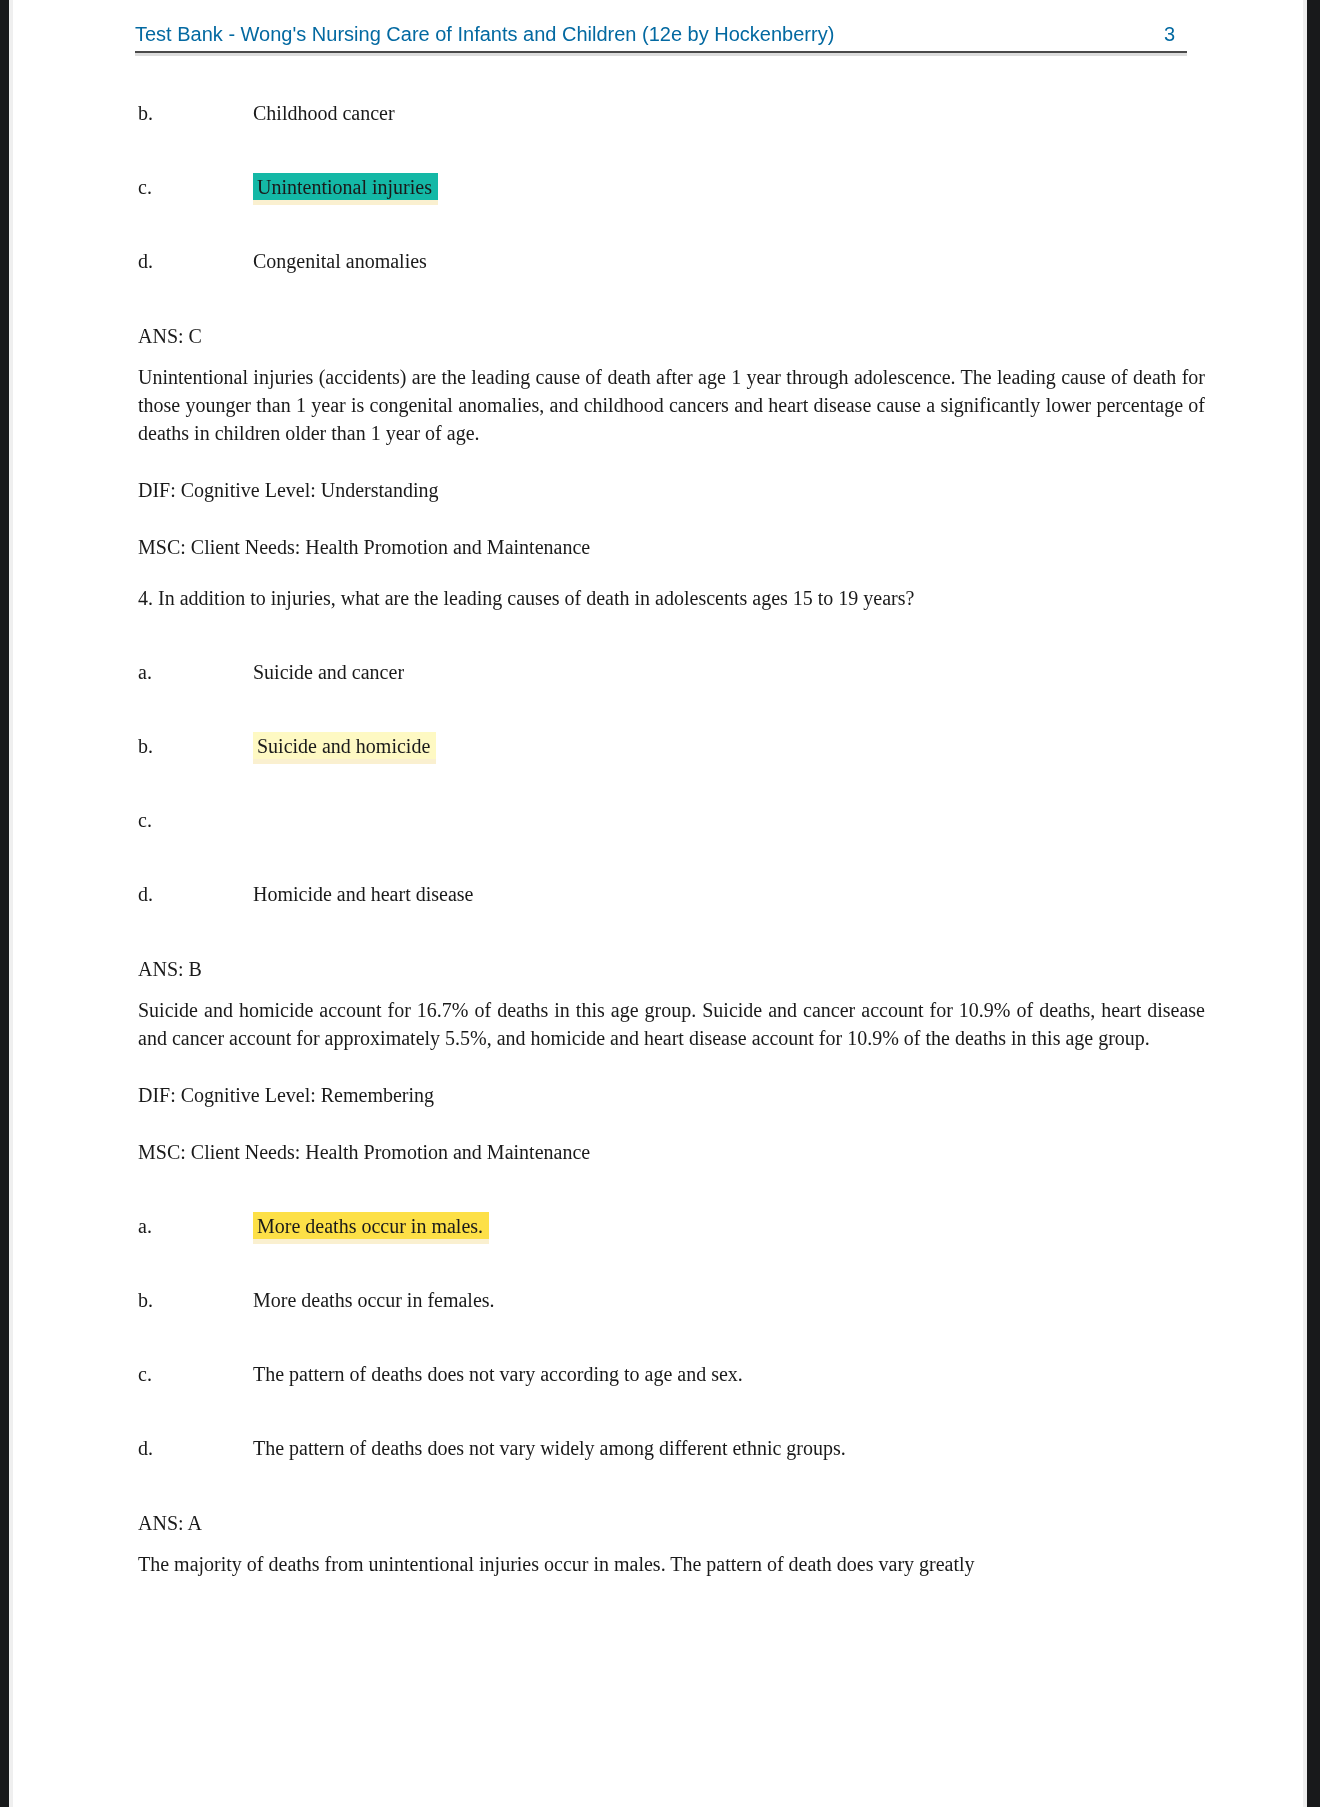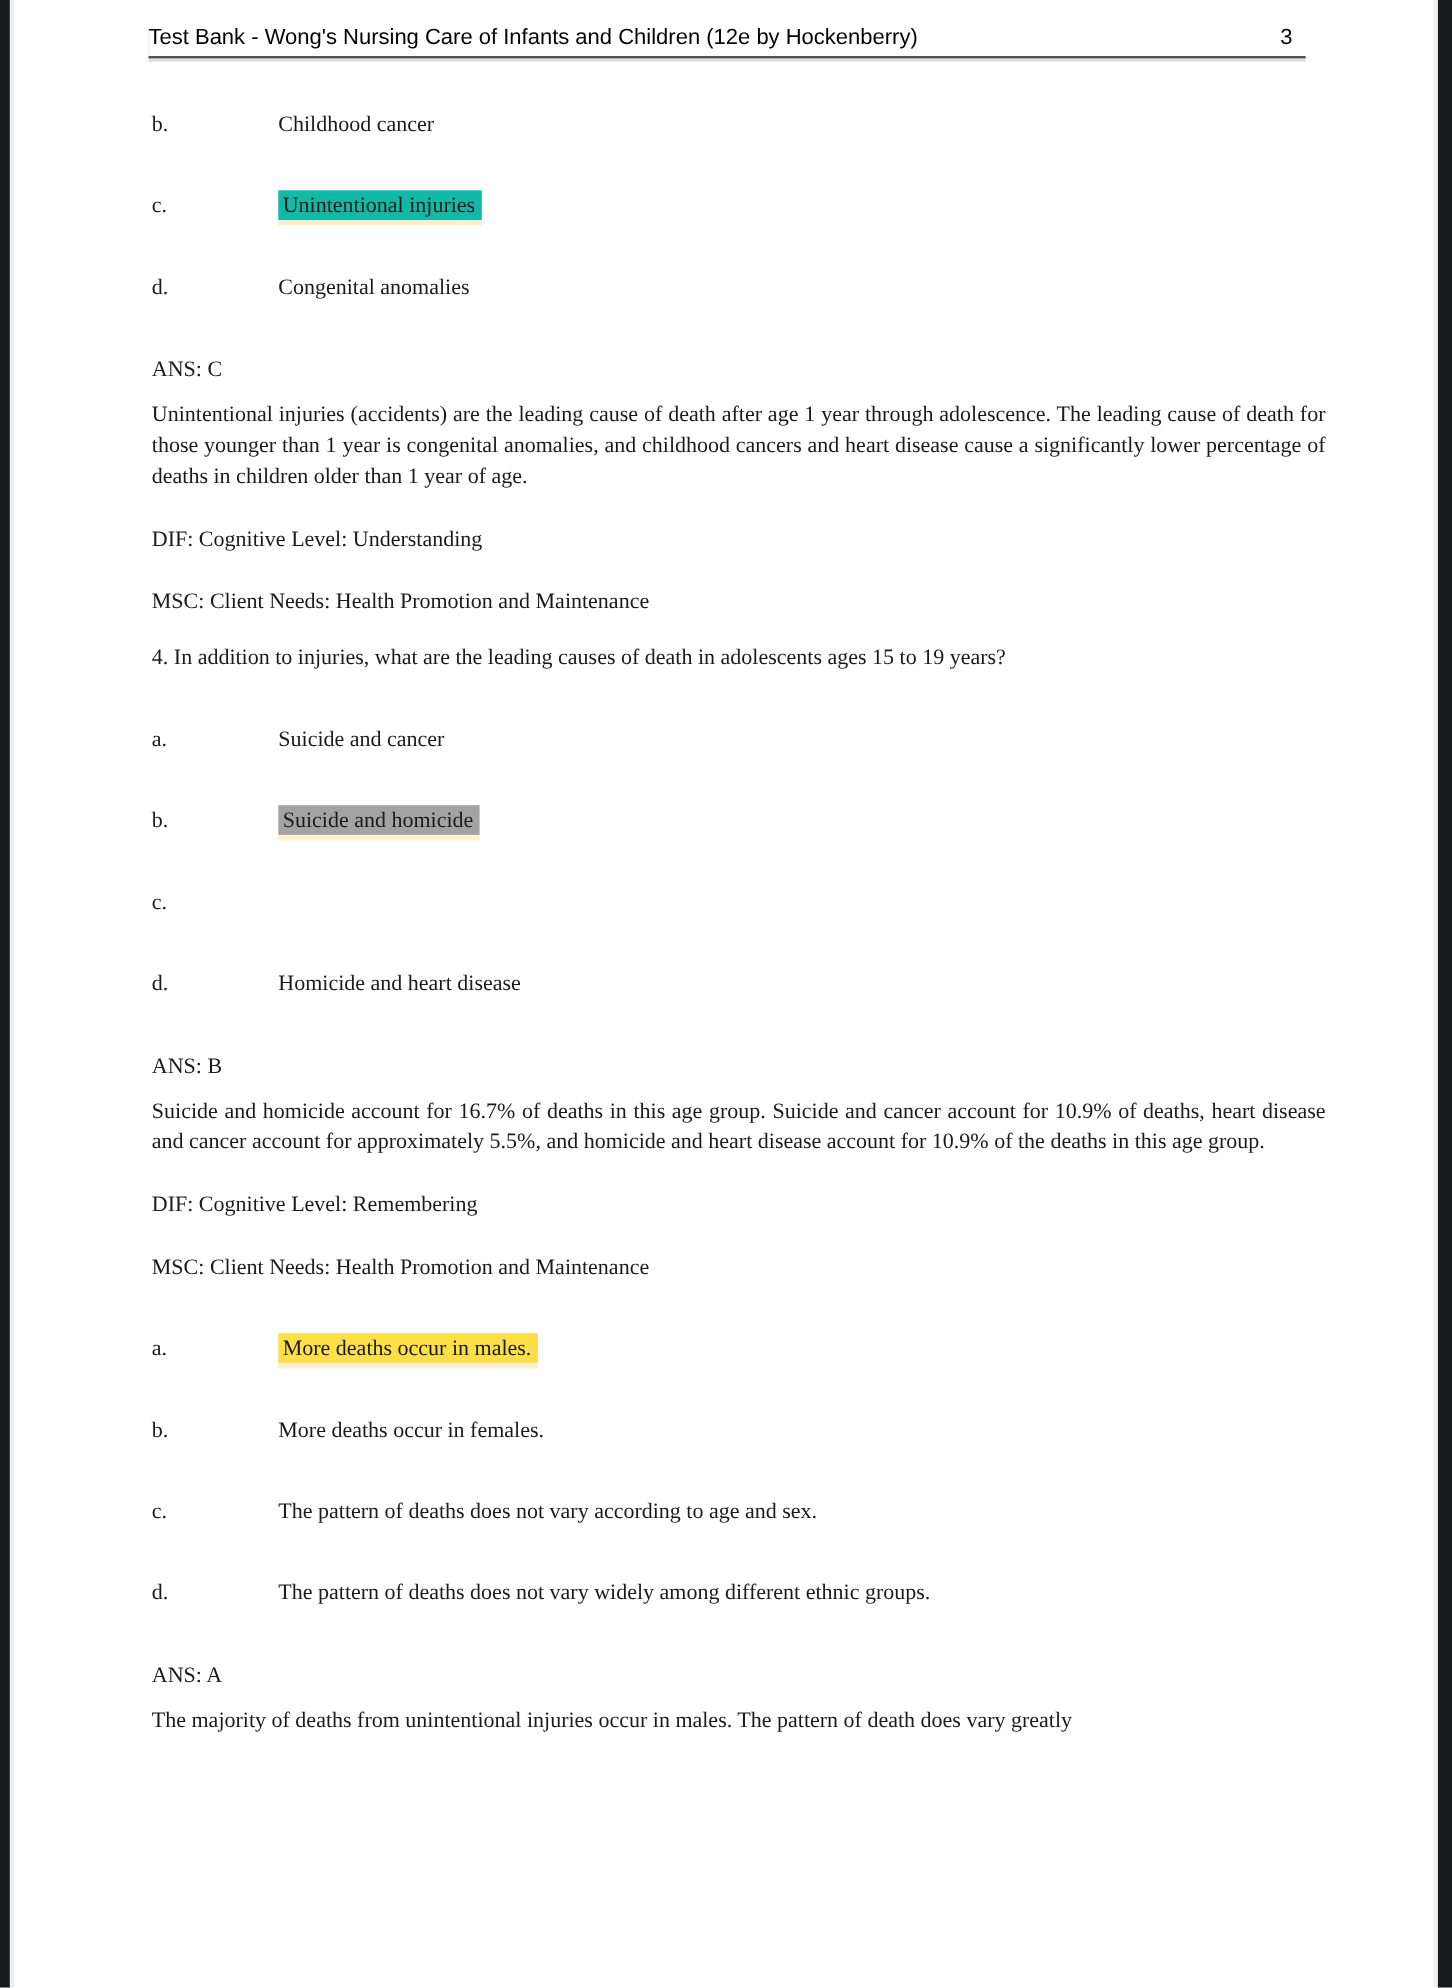--- a/index.html
+++ b/index.html
@@ -13,21 +13,21 @@
   .edge-shadow-left { position:absolute; left:9px; top:0; width:4px; height:1807px; background:#efefef; }
   .edge-bar-right { position:absolute; right:0; top:0; width:13px; height:1807px; background:#18191b; }
   .edge-shadow-right { position:absolute; right:13px; top:0; width:4px; height:1807px; background:#efefef; }
 
   .page { position:absolute; left:0; top:0; width:1320px; height:1807px; }
 
   .doc-header {
     margin:22px 0 0 135px; width:1052px;
     display:flex; justify-content:space-between; align-items:baseline;
     font-family:"Liberation Sans","DejaVu Sans",sans-serif;
-    font-size:20px; line-height:24px; color:#000000;
+    font-size:20px; line-height:24px; color:#0369a1;
     border-bottom:2px solid #4a4a4a;
     box-shadow:0 3px 0 rgba(180,180,180,0.45);
     padding-bottom:5px;
   }
   .doc-header .page-num { margin-right:12px; }
 
   .content {
     margin:10px 0 0 138px; width:1067px;
     font-size:20px; line-height:28px;
   }
@@ -75,21 +75,21 @@
       <div class="block-paragraph">Unintentional injuries (accidents) are the leading cause of death after age 1 year through adolescence. The leading cause of death for those younger than 1 year is congenital anomalies, and childhood cancers and heart disease cause a significantly lower percentage of deaths in children older than 1 year of age.</div>
       <div class="block-meta">DIF: Cognitive Level: Understanding</div>
       <div class="block-meta">MSC: Client Needs: Health Promotion and Maintenance</div>
       <div class="block-question">4. In addition to injuries, what are the leading causes of death in adolescents ages 15 to 19 years?</div>
       <div class="block-option">
         <span class="opt-label">a.</span>
         <span class="opt-text"><span class="">Suicide and cancer</span></span>
       </div>
       <div class="block-option">
         <span class="opt-label">b.</span>
-        <span class="opt-text"><span class="hl" style="background: #a3a3a3;">Suicide and homicide</span></span>
+        <span class="opt-text"><span class="hl" style="background: #fef9c3;">Suicide and homicide</span></span>
       </div>
       <div class="block-option">
         <span class="opt-label">c.</span>
       </div>
       <div class="block-option">
         <span class="opt-label">d.</span>
         <span class="opt-text"><span class="">Homicide and heart disease</span></span>
       </div>
       <div class="block-answer">ANS: B</div>
       <div class="block-paragraph">Suicide and homicide account for 16.7% of deaths in this age group. Suicide and cancer account for 10.9% of deaths, heart disease and cancer account for approximately 5.5%, and homicide and heart disease account for 10.9% of the deaths in this age group.</div>

